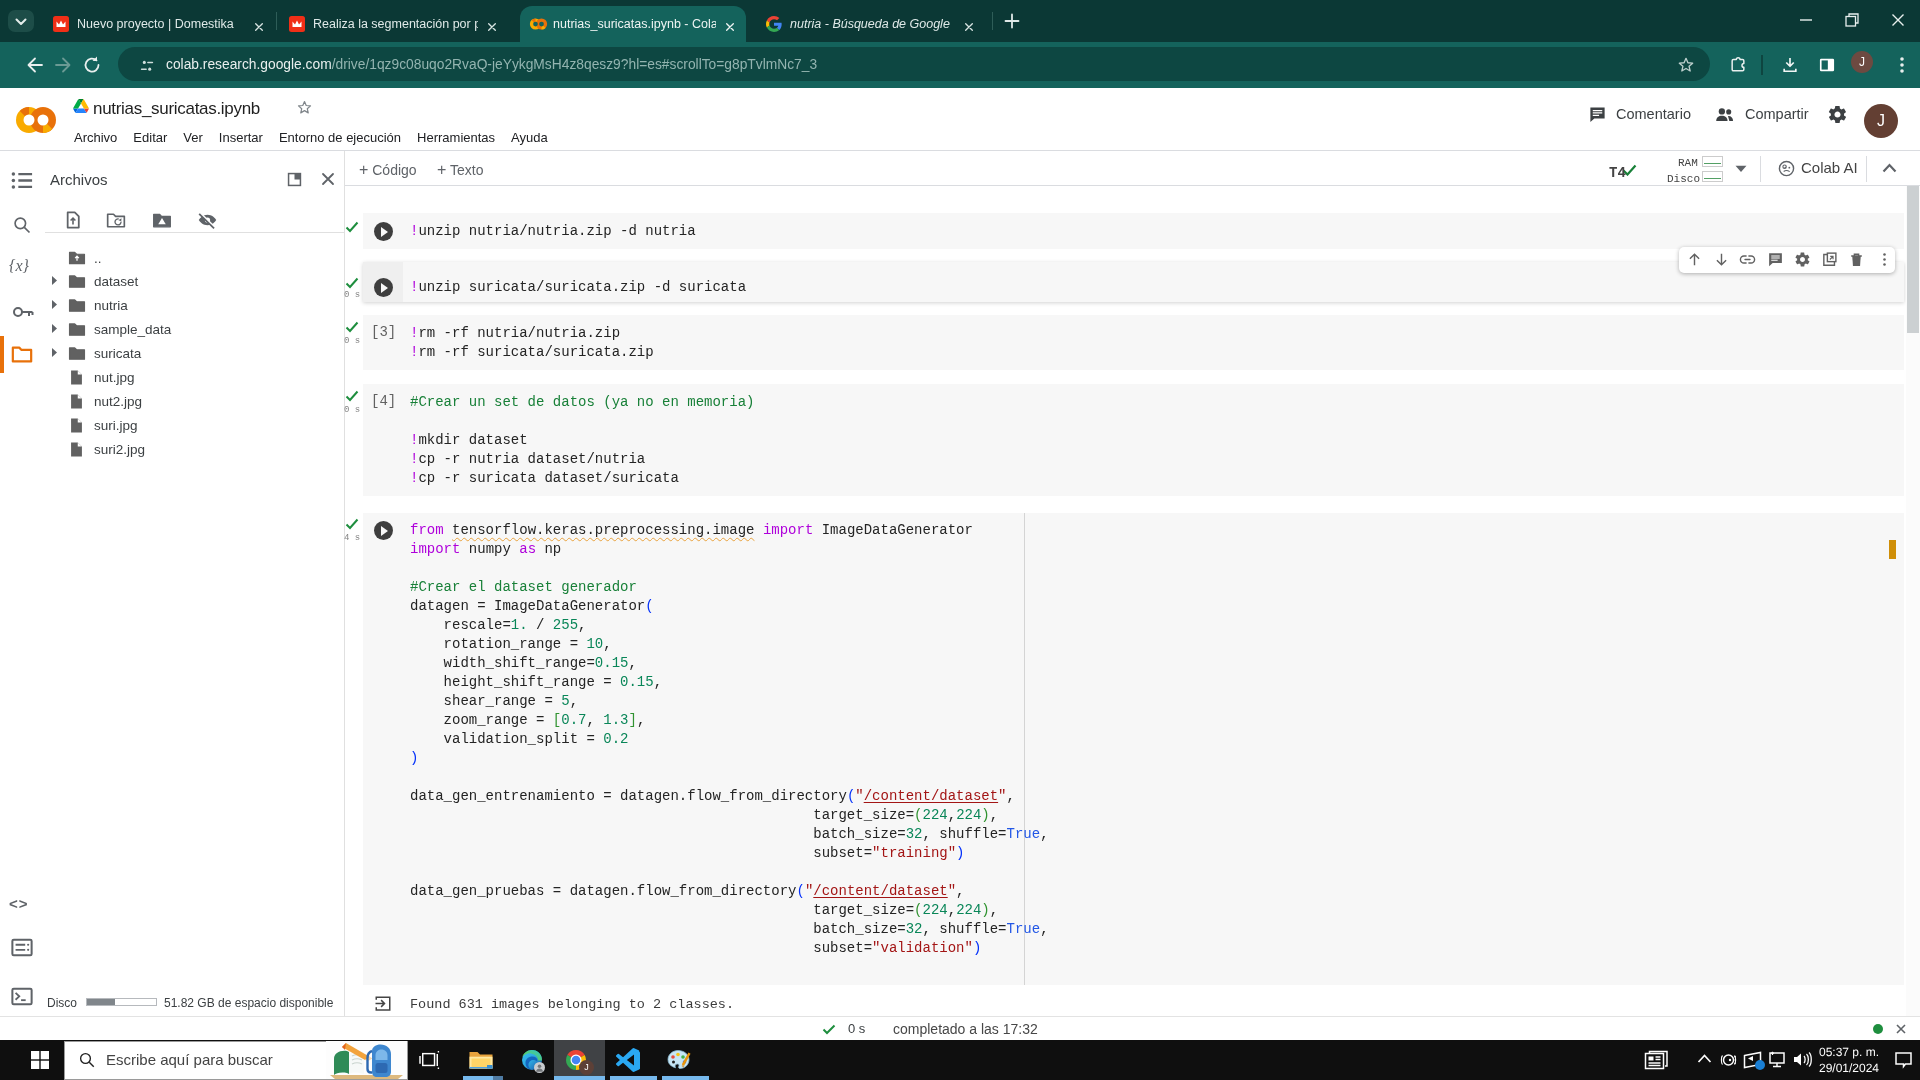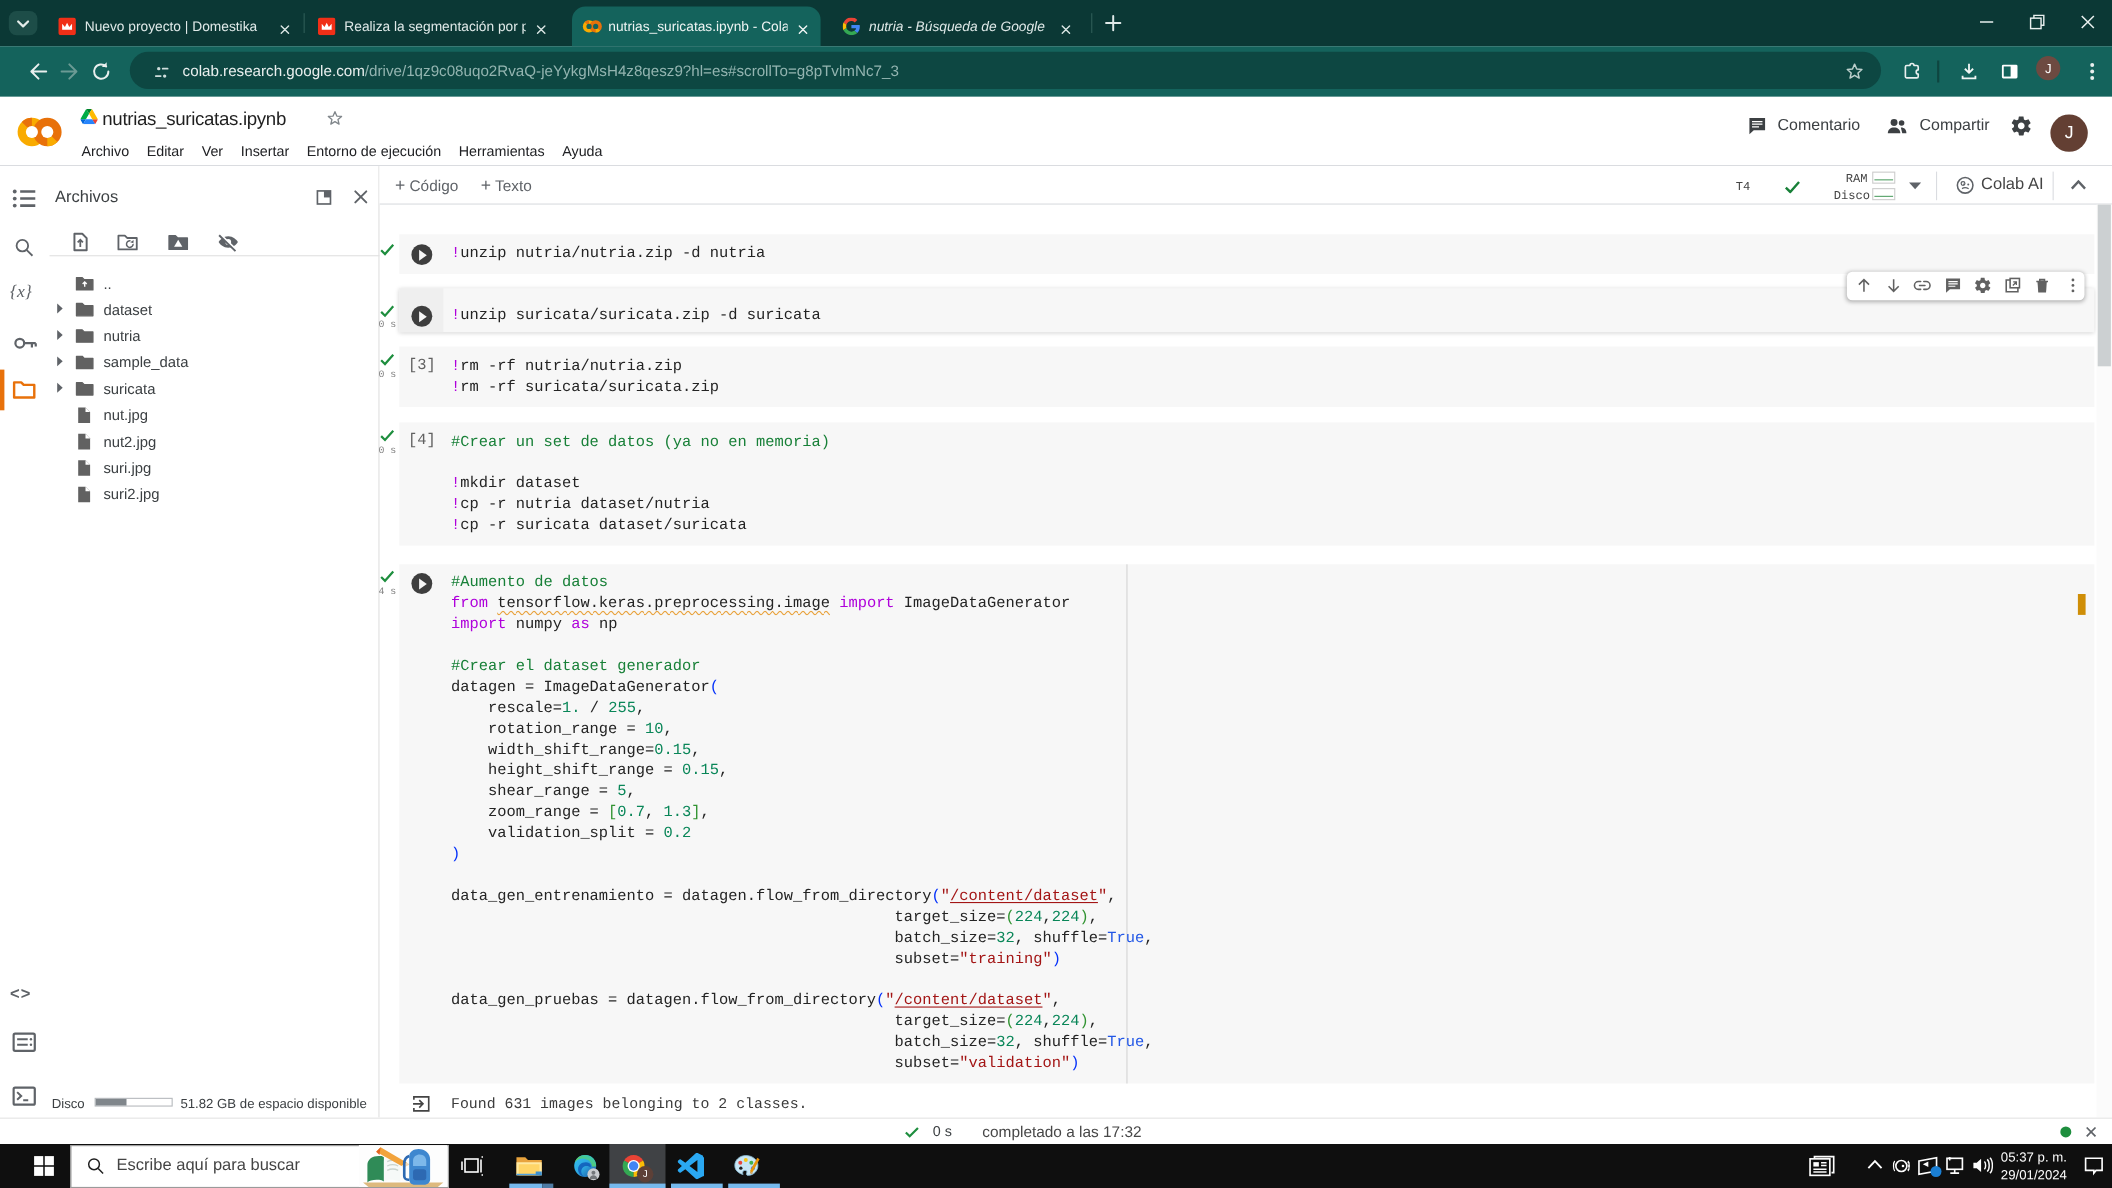--- a/index.html
+++ b/index.html
@@ -369,21 +369,21 @@
   <div class="abs" style="left:164px;top:996px;font-size:12px;color:#3c4043;">51.82 GB de espacio disponible</div>
 </div>
 
 <div class="abs" id="nbtoolbar">
   <div class="abs" style="left:14px;top:10px;font-size:14px;color:#5f6368;"><span style="font-size:16px;">+</span> Código</div>
   <div class="abs" style="left:92px;top:10px;font-size:14px;color:#5f6368;"><span style="font-size:16px;">+</span> Texto</div>
 
   <svg class="abs" style="left:1277px;top:13px;" width="15" height="12" viewBox="0 0 15 12">
       <path d="M1.5 6.5 L5.5 10.5 L13.5 1.5" stroke="#188038" stroke-width="2.2" fill="none"></path>
     </svg>
-  <div class="abs mono" style="left:1233px;top:14px;font-size:11px;color:#444;">T4</div>
+  <div class="abs mono" style="left:1264px;top:14px;font-size:14px;color:#444;font-weight:bold;">T4</div>
   <div class="abs mono" style="left:1333px;top:6px;font-size:11px;color:#444;">RAM</div>
   <div class="abs mono" style="left:1322px;top:22px;font-size:11px;color:#444;">Disco</div>
   <div class="abs" style="left:1357px;top:5px;width:21px;height:11px;border:1px solid #ccc;background:#fff;">
       <div style="position:absolute;left:1px;bottom:2px;width:17px;height:1px;background:#53a065;"></div>
     </div>
   <div class="abs" style="left:1357px;top:20px;width:21px;height:11px;border:1px solid #ccc;background:#fff;">
       <div style="position:absolute;left:1px;bottom:2px;width:17px;height:1px;background:#53a065;"></div>
     </div>
   <svg class="abs" style="left:1390px;top:14px;" width="12" height="8" viewBox="0 0 12 8">
       <path d="M0.5 0.8 L6 7 L11.5 0.8 Z" fill="#5f6368"></path>
@@ -468,21 +468,21 @@
   <div class="execnum" style="top:393px;">[4]</div>
   <div class="code" style="top:392.5px;"><div><span class="cm">#Crear un set de datos (ya no en memoria)</span></div><div>&nbsp;</div><div><span class="kw">!</span>mkdir dataset</div><div><span class="kw">!</span>cp -r nutria dataset/nutria</div><div><span class="kw">!</span>cp -r suricata dataset/suricata</div></div>
 
   <div class="cell" style="top:513px;height:472px;"></div>
   <div class="abs" style="left:1024px;top:513px;width:1px;height:472px;background:#d4d4d4;"></div>
   <svg class="gutcheck" style="top:518px;" viewBox="0 0 14 12">
       <path d="M1.5 6.5 L5 10 L12.5 1.5" stroke="#1e8e3e" stroke-width="2" fill="none"></path>
     </svg>
   <div class="guttime" style="top:533px;">4 s</div>
   <div class="playbtn" style="left:374px;top:521px;"></div>
-  <div class="code" style="top:521px;"><div><span class="cm">#Aumento de datos</span></div>
+  <div class="code" style="top:521px;">
 <div><span class="kw">from</span> <span class="wavy">tensorflow.keras.preprocessing.image</span> <span class="kw">import</span> ImageDataGenerator</div>
 <div><span class="kw">import</span> numpy <span class="kw">as</span> np</div>
 <div>&nbsp;</div>
 <div><span class="cm">#Crear el dataset generador</span></div>
 <div>datagen = ImageDataGenerator<span class="b1">(</span></div>
 <div>    rescale=<span class="nu">1.</span> / <span class="nu">255</span>,</div>
 <div>    rotation_range = <span class="nu">10</span>,</div>
 <div>    width_shift_range=<span class="nu">0.15</span>,</div>
 <div>    height_shift_range = <span class="nu">0.15</span>,</div>
 <div>    shear_range = <span class="nu">5</span>,</div>

